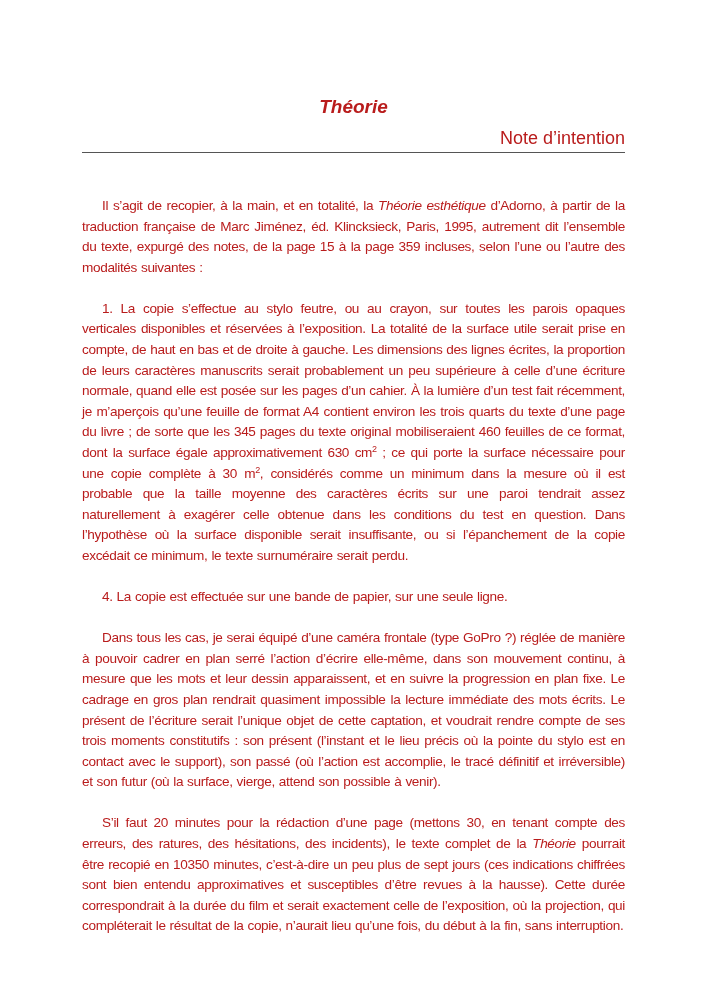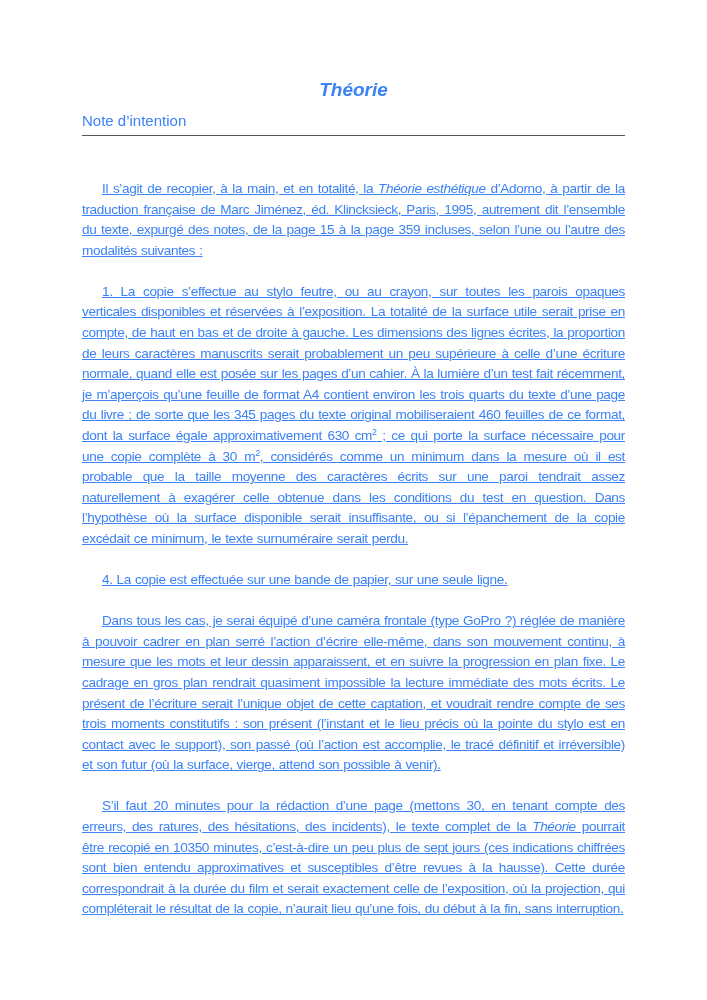--- a/index.html
+++ b/index.html
@@ -1,38 +1,37 @@
 <!DOCTYPE html>
 <html><head>
 <meta charset="utf-8">
 <style>
   html, body { margin: 0; padding: 0; background: #ffffff; }
   body { width: 707px; height: 1000px; position: relative; overflow: hidden; }
   .page {
-    position: absolute; left: 82px; top: 77px; width: 543px;
+    position: absolute; left: 82px; top: 94px; width: 543px;
     font-family: "Liberation Sans", "DejaVu Sans", sans-serif;
-    color: #3b82f6;
+    color: #b91c1c;
   }
   .title {
     text-align: center; font-style: italic; font-size: 19px;
     margin: 0; line-height: 26px; height: 26px;
   }
   .subtitle {
-    text-align: left; font-size: 15px; margin: 0;
+    text-align: right; font-size: 18px; margin: 0;
     line-height: 20px; margin-top: 8px;
   }
   .rule {
     border: 0; border-top: 1px solid #555; margin: 4px 0 0 0; height: 0;
   }
   .body { margin-top: 43px; }
   p.para {
     margin: 0 0 20.5px 0; font-size: 13.6px; line-height: 20.6px;
     text-align: justify; text-indent: 20px; letter-spacing: -0.35px;
     word-spacing: 0.5px;
-    text-decoration: underline;
   }
   p.para.item { text-indent: 20px; }
   sup { font-size: 9px; line-height: 0; vertical-align: 5px; }
   em { font-style: italic; }
 </style>
 </head>
 <body>
 
 <div class="page">
   <h1 class="title">Théorie</h1>

